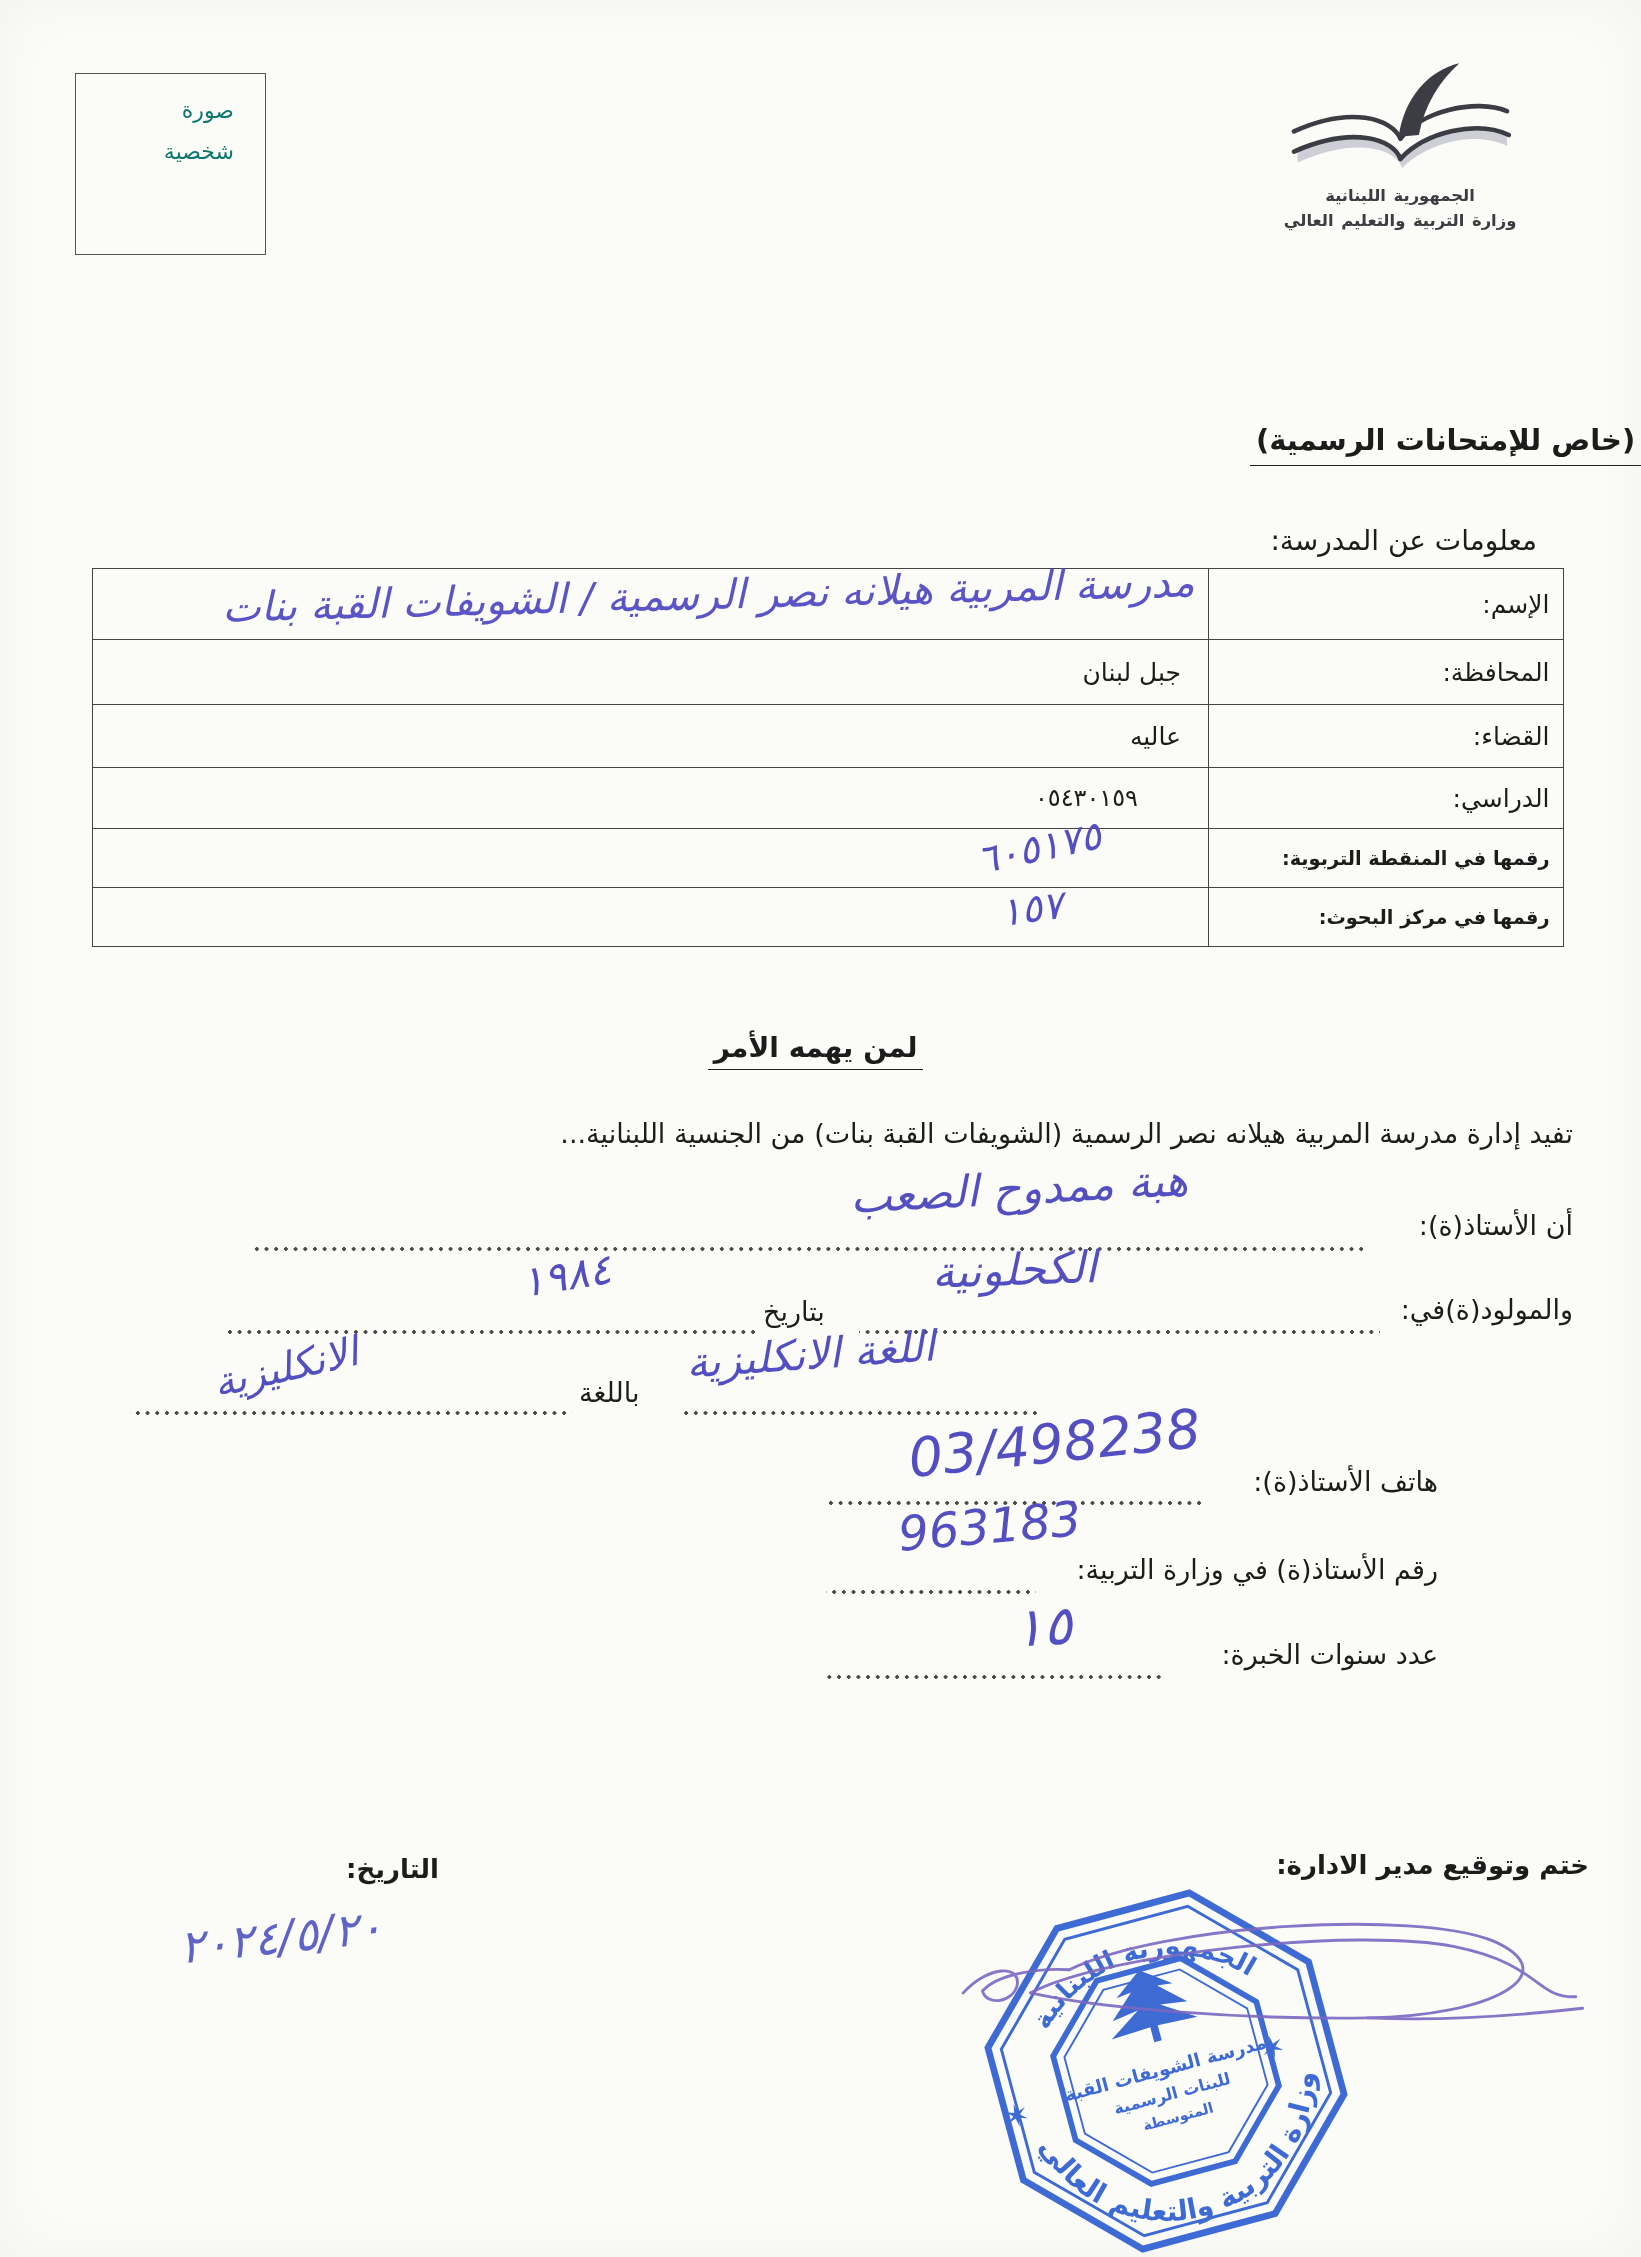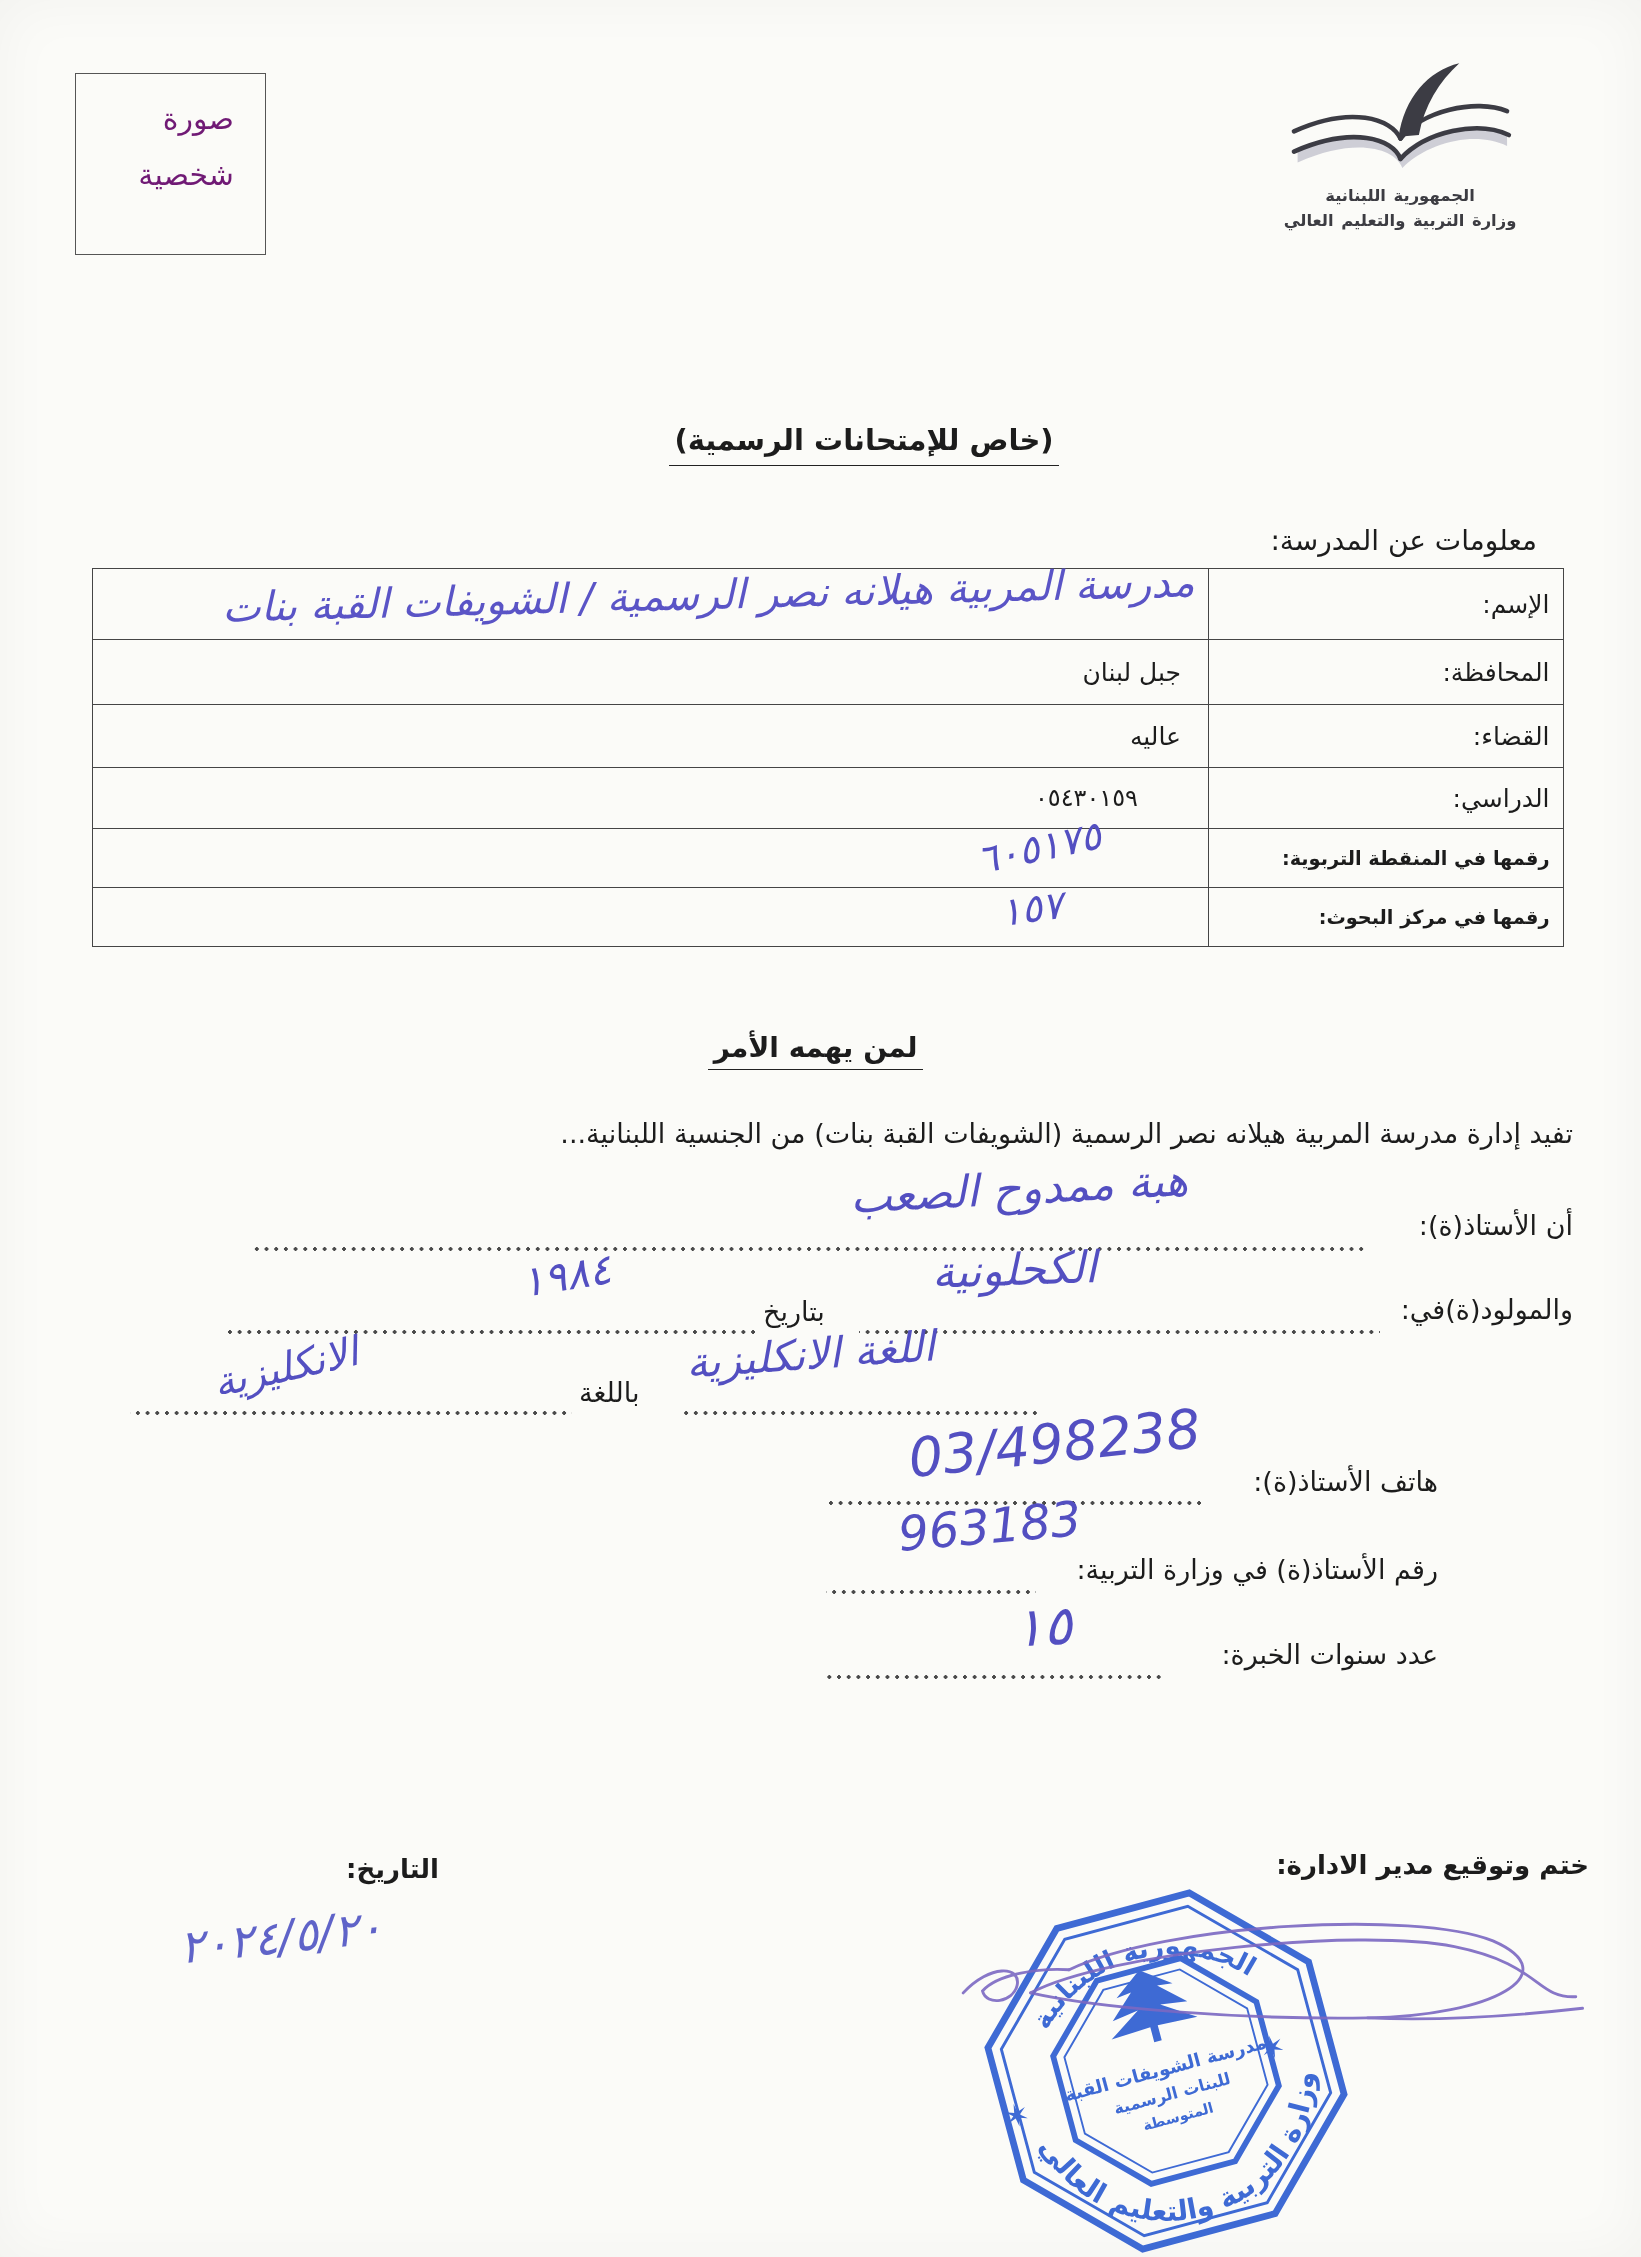--- a/index.html
+++ b/index.html
@@ -10,28 +10,28 @@
     background:#fbfbf8;
     font-family:"DejaVu Sans","Liberation Sans",sans-serif;
     color:#1c1c1c;
     direction:rtl;
     overflow:hidden;
     box-shadow:inset 0 0 58px rgba(0,0,0,0.04);
   }
   .abs{position:absolute;}
   
   .photo-box{left:75px;top:73px;width:189px;height:180px;border:1.9px solid #555;}
-  .photo-box .ptxt{font-size:30px;color:#701a75;text-align:right;padding:17.4px 31px 0 0;line-height:1.85;}
+  .photo-box .ptxt{font-size:22px;color:#0f766e;text-align:right;padding:17.4px 31px 0 0;line-height:1.85;}
   
   .logo-block{left:1255px;top:56px;width:290px;text-align:center;}
   .logo-block .mtxt{font-size:16.4px;font-weight:bold;color:#3c3c42;line-height:1.5;word-spacing:1.9px;}
   
   .title-wrap{left:87px;right:0;top:340px;text-align:center;}
   .title-txt{font-size:29px;font-weight:600;border-bottom:1.9px solid #222;padding:0 5.8px 7.7px 5.8px;display:inline-block;}
-  .subtitle-wrap{left:87px;right:0;top:423px;text-align:center;}
+  .subtitle-wrap{left:87px;right:0;top:423px;text-align:right;}
   .section-heading{right:104px;top:524px;font-size:28px;}
   
   .tbl{left:92px;top:568px;width:1470px;border:1.9px solid #454545;background:transparent;}
   .trow{display:flex;direction:rtl;border-bottom:1.9px solid #454545;}
   .trow:last-child{border-bottom:none;}
   .tlabel{width:355px;border-left:1.9px solid #454545;display:flex;align-items:center;padding-right:13.5px;font-size:25px;box-sizing:border-box;}
   .tlabel.sm{font-size:19.3px;font-weight:bold;}
   .tval{flex:1;position:relative;display:flex;align-items:center;font-size:25px;}
   
   .hw{position:absolute;font-style:italic;color:#534fc1;white-space:nowrap;font-weight:400;}

